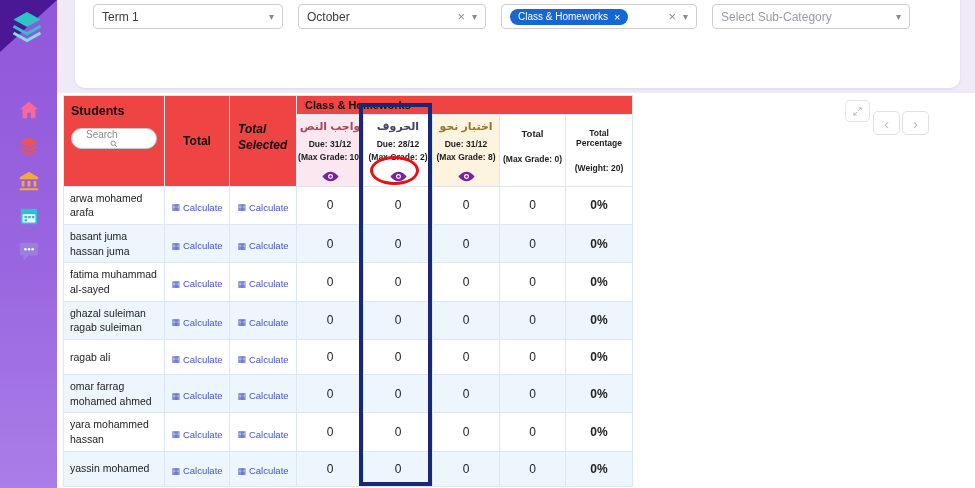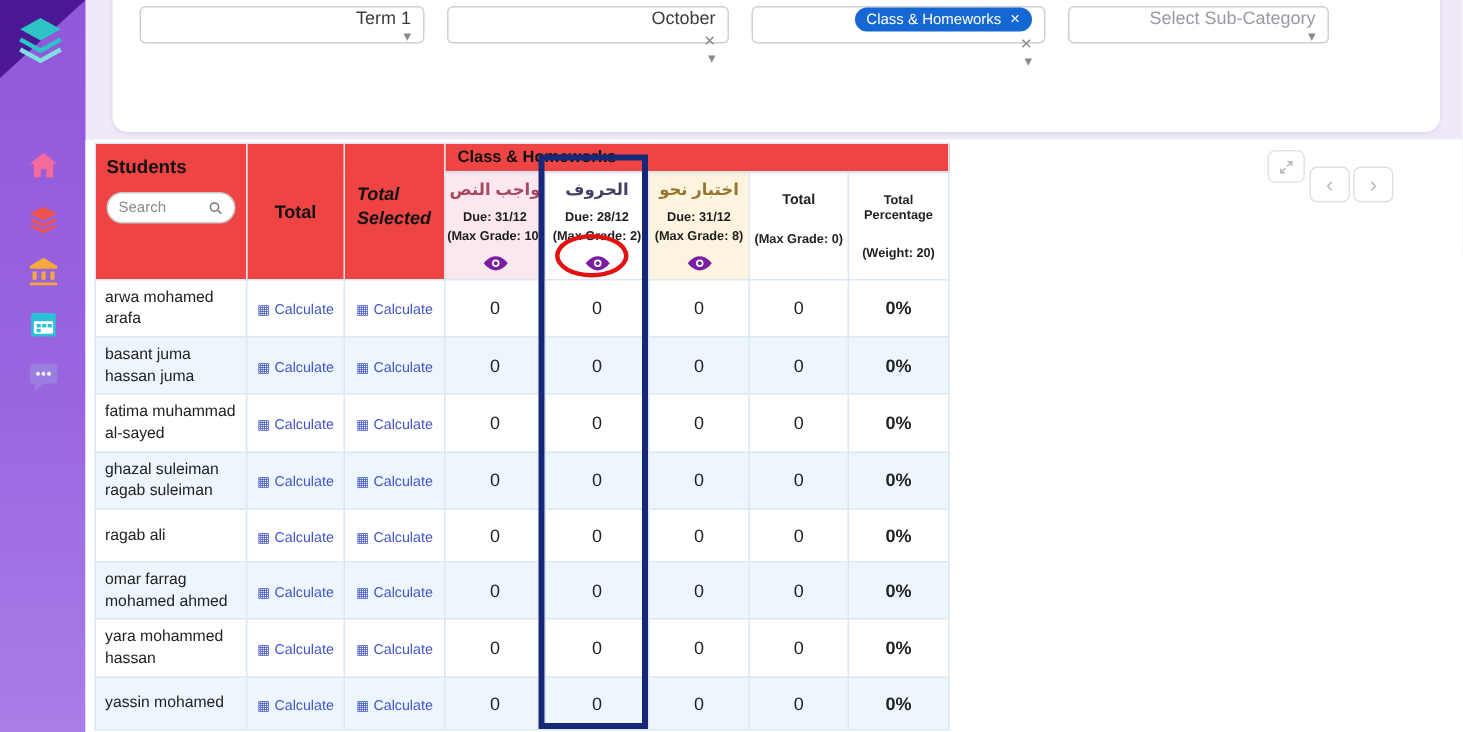--- a/index.html
+++ b/index.html
@@ -15,22 +15,22 @@
   .nav { position:absolute; top:100px; left:0; width:57px; display:flex; flex-direction:column;
          align-items:center; gap:13px; }
   .nav-ic { width:22px; height:22px; cursor:pointer; }
   .nav-ic svg { width:22px; height:22px; }
 
   
   .filter-card { position:absolute; left:75px; top:-12px; width:885px; height:100px;
                  background:#fff; border-radius:10px; box-shadow:0 1px 3px rgba(40,20,90,.08); }
   .filter-row { position:absolute; left:18px; top:16px; display:flex; gap:15px; }
   .dd { height:25px; border:1px solid #cfcfcf; border-radius:4px; background:#fff;
-        display:flex; align-items:flex-end; padding:0 8px; font-size:12px; color:#3c3c3c; cursor:pointer;flex-direction:column; }
-  .dd-term { width:190px; } .dd-month { width:188px; } .dd-cat { width:196px; } .dd-sub { width:174px; }
+        display:flex; align-items:center; padding:0 8px; font-size:12px; color:#3c3c3c; cursor:pointer; }
+  .dd-term { width:190px; } .dd-month { width:188px; } .dd-cat { width:196px; } .dd-sub { width:198px; }
   .dd .grow { flex:1; }
   .dd .caret { color:#8a8a8a; font-size:10px; margin-left:7px; }
   .dd .clear { color:#8a8a8a; font-size:13px; margin-left:7px; }
   .dd .ph { color:#9a9aa5; }
   .chip { background:#1567d3; color:#fff; border-radius:11px; padding:2px 8px; font-size:10px;
           display:inline-flex; align-items:center; gap:6px; white-space:nowrap; }
   .chip .chip-x { font-size:11px; cursor:pointer; }
   .view-btn { position:absolute; right:52px; top:51px; height:25px; background:#5a0d9f; color:#fff;
               border:none; border-radius:5px; font-size:11px; font-family:inherit; display:flex;
               align-items:center; gap:6px; padding:0 13px; cursor:pointer; }
@@ -46,21 +46,21 @@
             cursor:pointer; font-family:inherit; }
   .pg-prev { left:816px; } .pg-next { left:845px; }
 
   
   table.grid { border-collapse:collapse; table-layout:fixed; margin:2px 0 0 6px; }
   .grid th, .grid td { border:1px solid #dbe8f4; }
   .th-blue { background:#ef4444; }
   .th-students { text-align:left; vertical-align:top; padding:8px 7px; }
   .students-label { font-size:12.5px; font-weight:700; color:#111; }
   .search { margin-top:10px; display:flex; align-items:center; justify-content:space-between;
-            border:1px solid #c9c9c9; border-radius:12px; background:#fff; height:21px; padding:0 7px; width:86px; }
+            border:1px solid #c9c9c9; border-radius:12px; background:#fff; height:21px; padding:0 7px; width:86px;flex-direction:column; }
   .search input { border:none; outline:none; width:56px; font-size:10px; color:#444; background:transparent; font-family:inherit; }
   .search input::placeholder { color:#8a8a8a; }
   .search svg { width:10px; height:10px; stroke:#7a7a7a; fill:none; stroke-width:2; }
   .th-total { font-size:12px; font-weight:700; color:#111; text-align:center; vertical-align:middle; }
   .th-tsel { font-size:12px; font-weight:700; color:#111; text-align:left; vertical-align:top; padding:25px 8px 0; line-height:1.35;font-style:italic; }
   .th-group { font-size:11px; font-weight:700; color:#111; text-align:left; padding:3px 8px; height:18px; }
 
   .col-h { vertical-align:top; text-align:center; padding-top:5px; height:68px; background:#fff; }
   .col-pink { background:#fbe7f0; }
   .col-cream { background:#fdf4df; }

